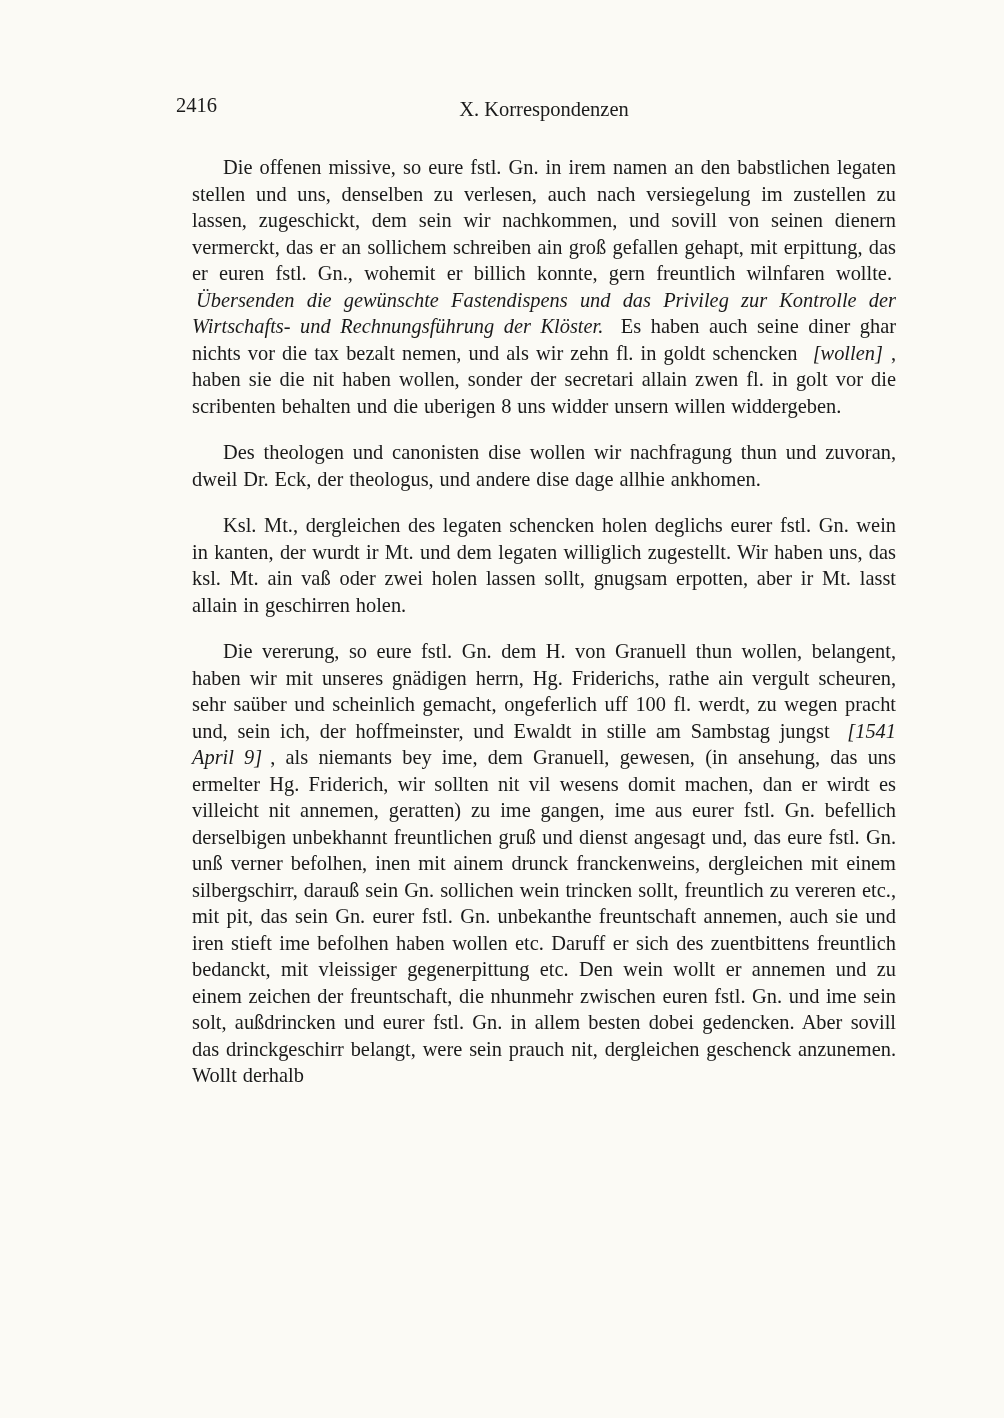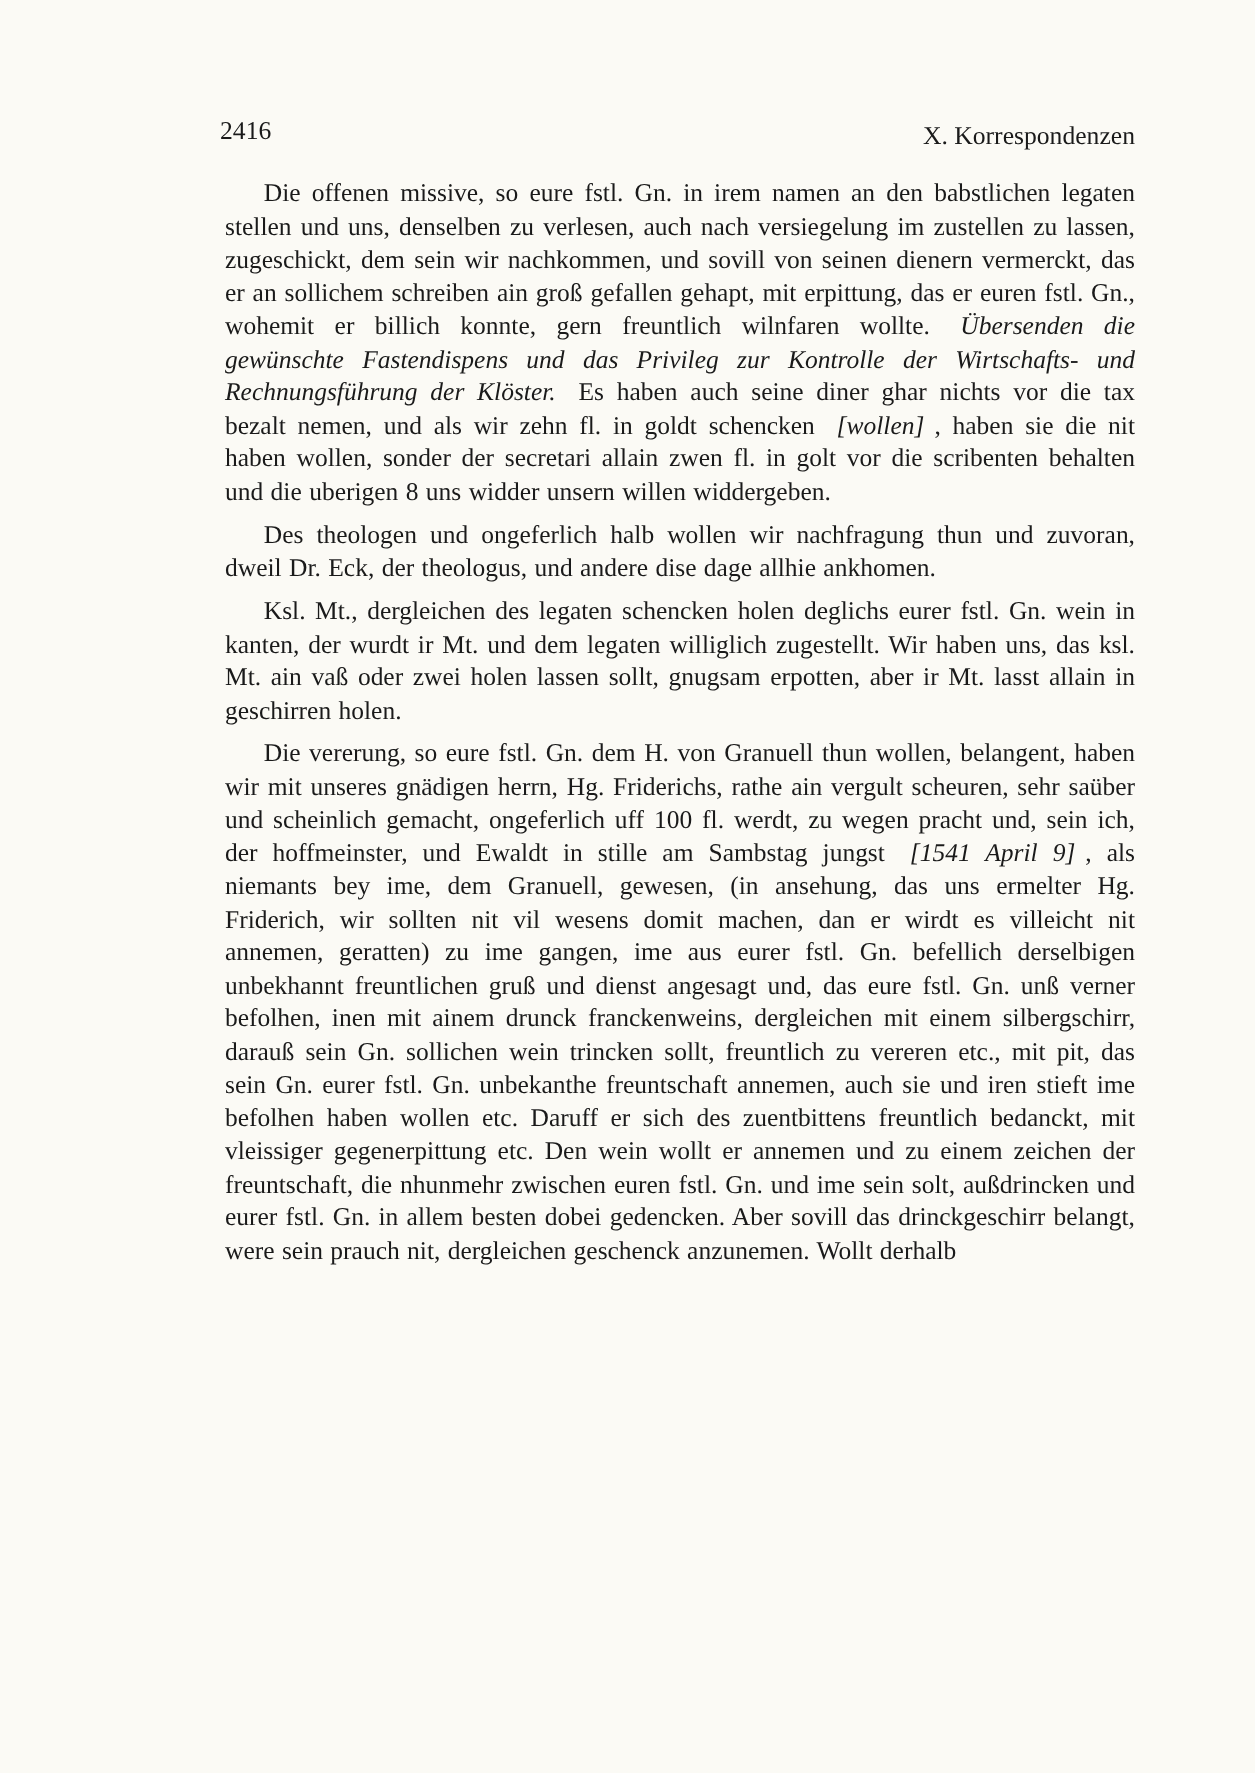--- a/index.html
+++ b/index.html
@@ -31,53 +31,53 @@
     font-size: 20.5px;
     line-height: 26px;
   }
   .page-number {
     position: absolute;
     left: 0;
     top: 0;
   }
   .running-title {
     display: block;
-    text-align: right;
+    text-align: center;
     width: 100%;
   }
   .body-text {
     margin-top: 16px;
     font-size: 20.4px;
     line-height: 26.5px;
     text-align: justify;
     word-spacing: 0.04em;
   }
   .para {
     text-indent: 27px;
-    margin: 0;
+    margin: 12px;
   }
   .italic { font-style: italic; }
   .roman { font-style: normal; }
 </style>
 </head>
 <body>
 
 <div class="page">
   <div class="content">
 
     <header class="page-head">
       <span class="page-number">2416</span>
       <span class="running-title">X. Korrespondenzen</span>
     </header>
 
     <main class="body-text">
       <p class="para"><span class="roman">Die offenen missive, so eure fstl. Gn. in irem namen an den babstlichen legaten stellen und uns, denselben zu verlesen, auch nach versiegelung im zustellen zu lassen, zugeschickt, dem sein wir nachkommen, und sovill von seinen dienern vermerckt, das er an sollichem schreiben ain groß gefallen gehapt, mit erpittung, das er euren fstl. Gn., wohemit er billich konnte, gern freuntlich wilnfaren wollte. </span><span class="italic">Übersenden die gewünschte Fastendispens und das Privileg zur Kontrolle der Wirtschafts- und Rechnungsführung der Klöster.</span><span class="roman"> Es haben auch seine diner ghar nichts vor die tax bezalt nemen, und als wir zehn fl. in goldt schencken </span><span class="italic">[wollen]</span><span class="roman">, haben sie die nit haben wollen, sonder der secretari allain zwen fl. in golt vor die scribenten behalten und die uberigen 8 uns widder unsern willen widdergeben.</span></p>
 
 
-      <p class="para"><span class="roman">Des theologen und ongeferlich halb wollen wir nachfragung thun und zuvoran, dweil Dr. Eck, der theologus, und andere dise dage allhie ankhomen.</span></p>
+      <p class="para"><span class="roman">Des theologen und canonisten dise wollen wir nachfragung thun und zuvoran, dweil Dr. Eck, der theologus, und andere dise dage allhie ankhomen.</span></p>
 
 
       <p class="para"><span class="roman">Ksl. Mt., dergleichen des legaten schencken holen deglichs eurer fstl. Gn. wein in kanten, der wurdt ir Mt. und dem legaten williglich zugestellt. Wir haben uns, das ksl. Mt. ain vaß oder zwei holen lassen sollt, gnugsam erpotten, aber ir Mt. lasst allain in geschirren holen.</span></p>
 
 
       <p class="para"><span class="roman">Die vererung, so eure fstl. Gn. dem H. von Granuell thun wollen, belangent, haben wir mit unseres gnädigen herrn, Hg. Friderichs, rathe ain vergult scheuren, sehr saüber und scheinlich gemacht, ongeferlich uff 100 fl. werdt, zu wegen pracht und, sein ich, der hoffmeinster, und Ewaldt in stille am Sambstag jungst </span><span class="italic">[1541 April 9]</span><span class="roman">, als niemants bey ime, dem Granuell, gewesen, (in ansehung, das uns ermelter Hg. Friderich, wir sollten nit vil wesens domit machen, dan er wirdt es villeicht nit annemen, geratten) zu ime gangen, ime aus eurer fstl. Gn. befellich derselbigen unbekhannt freuntlichen gruß und dienst angesagt und, das eure fstl. Gn. unß verner befolhen, inen mit ainem drunck franckenweins, dergleichen mit einem silbergschirr, darauß sein Gn. sollichen wein trincken sollt, freuntlich zu vereren etc., mit pit, das sein Gn. eurer fstl. Gn. unbekanthe freuntschaft annemen, auch sie und iren stieft ime befolhen haben wollen etc. Daruff er sich des zuentbittens freuntlich bedanckt, mit vleissiger gegenerpittung etc. Den wein wollt er annemen und zu einem zeichen der freuntschaft, die nhunmehr zwischen euren fstl. Gn. und ime sein solt, außdrincken und eurer fstl. Gn. in allem besten dobei gedencken. Aber sovill das drinckgeschirr belangt, were sein prauch nit, dergleichen geschenck anzunemen. Wollt derhalb</span></p>
     </main>
 
   </div>
 </div>

